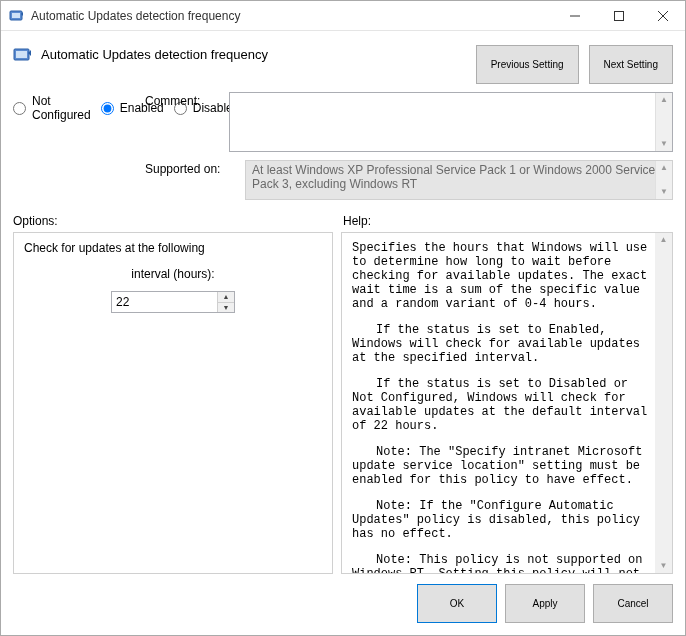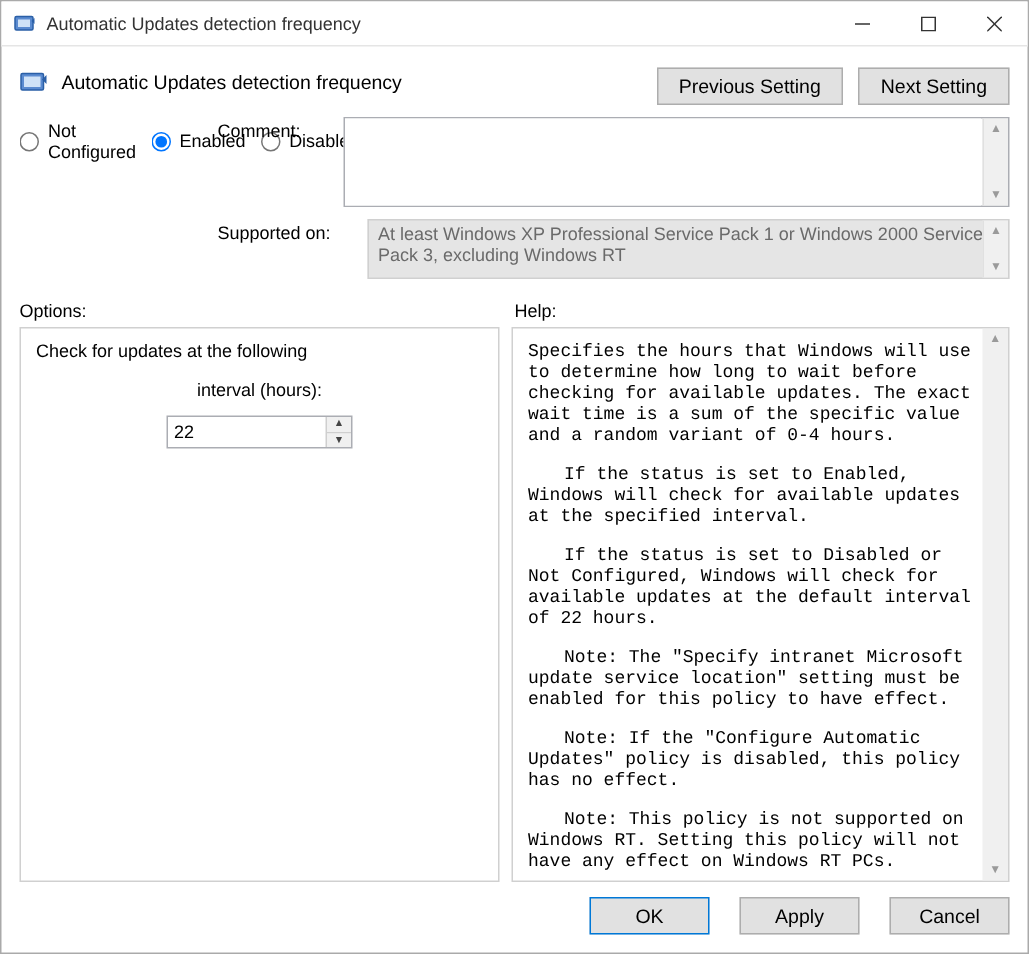--- a/index.html
+++ b/index.html
@@ -57,23 +57,23 @@
     margin-right: 8px;
     display: flex; align-items: center; justify-content: center;
   }
   .header-title { font-size: 13px; color: #000; margin-top: 2px; }
   .header-spacer { flex: 1; }
   .header-buttons { display: flex; gap: 10px; }
   .btn {
     background: #e1e1e1;
     border: 1px solid #adadad;
     padding: 0 14px;
-    height: 25px;
+    height: 39px;
     font-family: inherit;
-    font-size: 13px;
+    font-size: 10px;
     cursor: pointer;
     display: inline-flex; align-items: center; justify-content: center;
   }
   .btn.primary {
     border-color: #0078d7;
   }
   
   .config-row {
     padding: 4px 12px 0 12px;
     display: flex;
@@ -174,21 +174,21 @@
     background: #f0f0f0;
   }
   .spin-btns div:first-child { border-bottom: 1px solid #cfcfcf; }
   .help-text p { margin: 0 0 12px 0; font-family: Liberation Mono, monospace; }
   .help-text .indent { text-indent: 24px; }
   
   .footer {
     padding: 10px 12px 12px 12px;
     display: flex;
     justify-content: flex-end;
-    gap: 20px;
+    gap: 8px;
   }
   .footer .btn { width: 80px; }
 </style>
 </head>
 <body>
 
 <div class="window">
 
   <div class="titlebar">
     <span class="app-icon">

